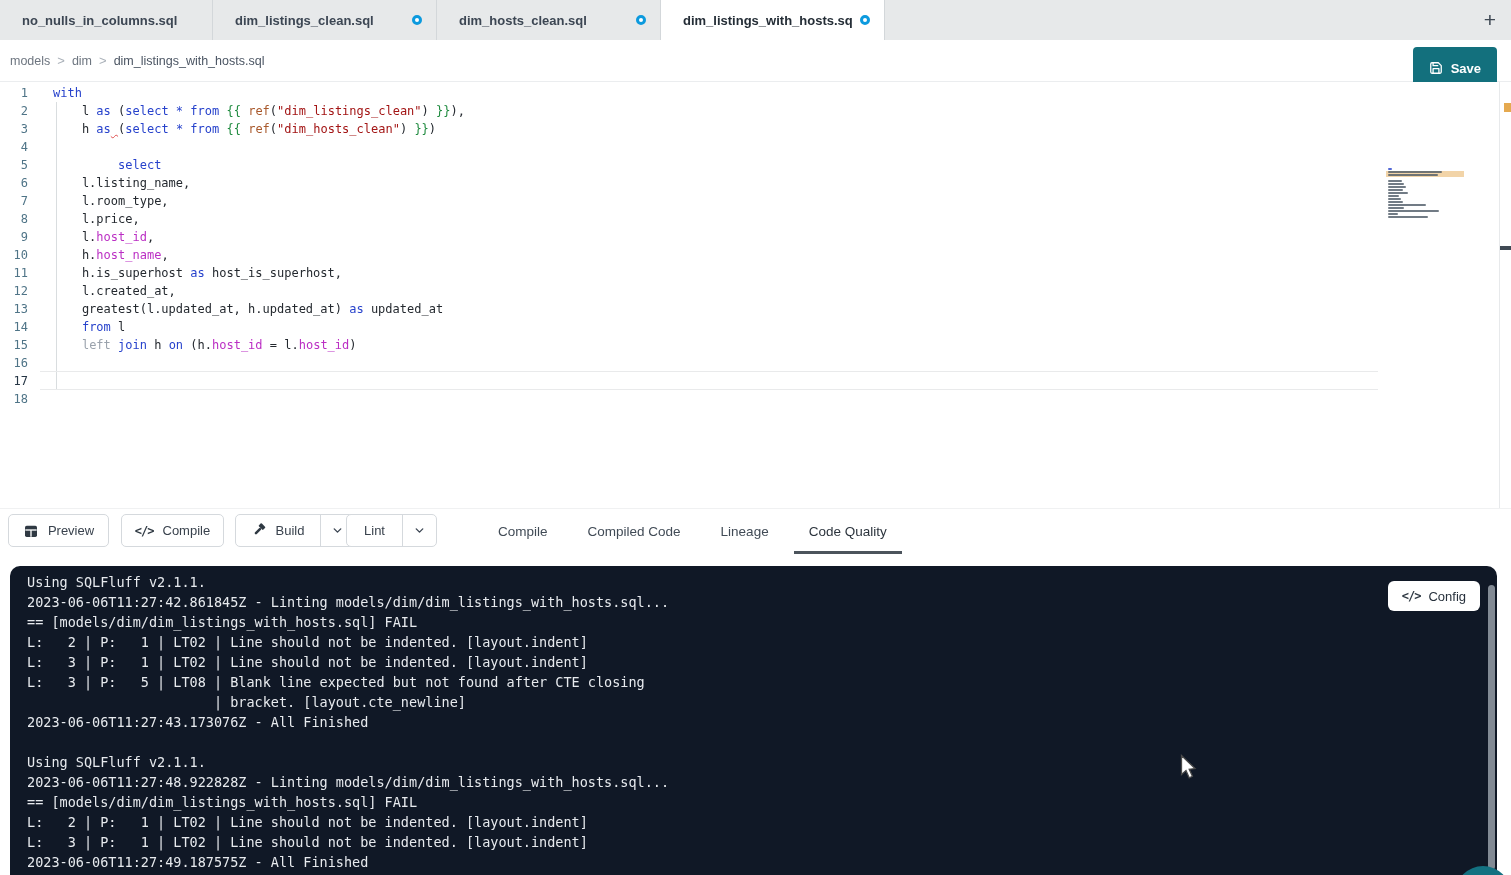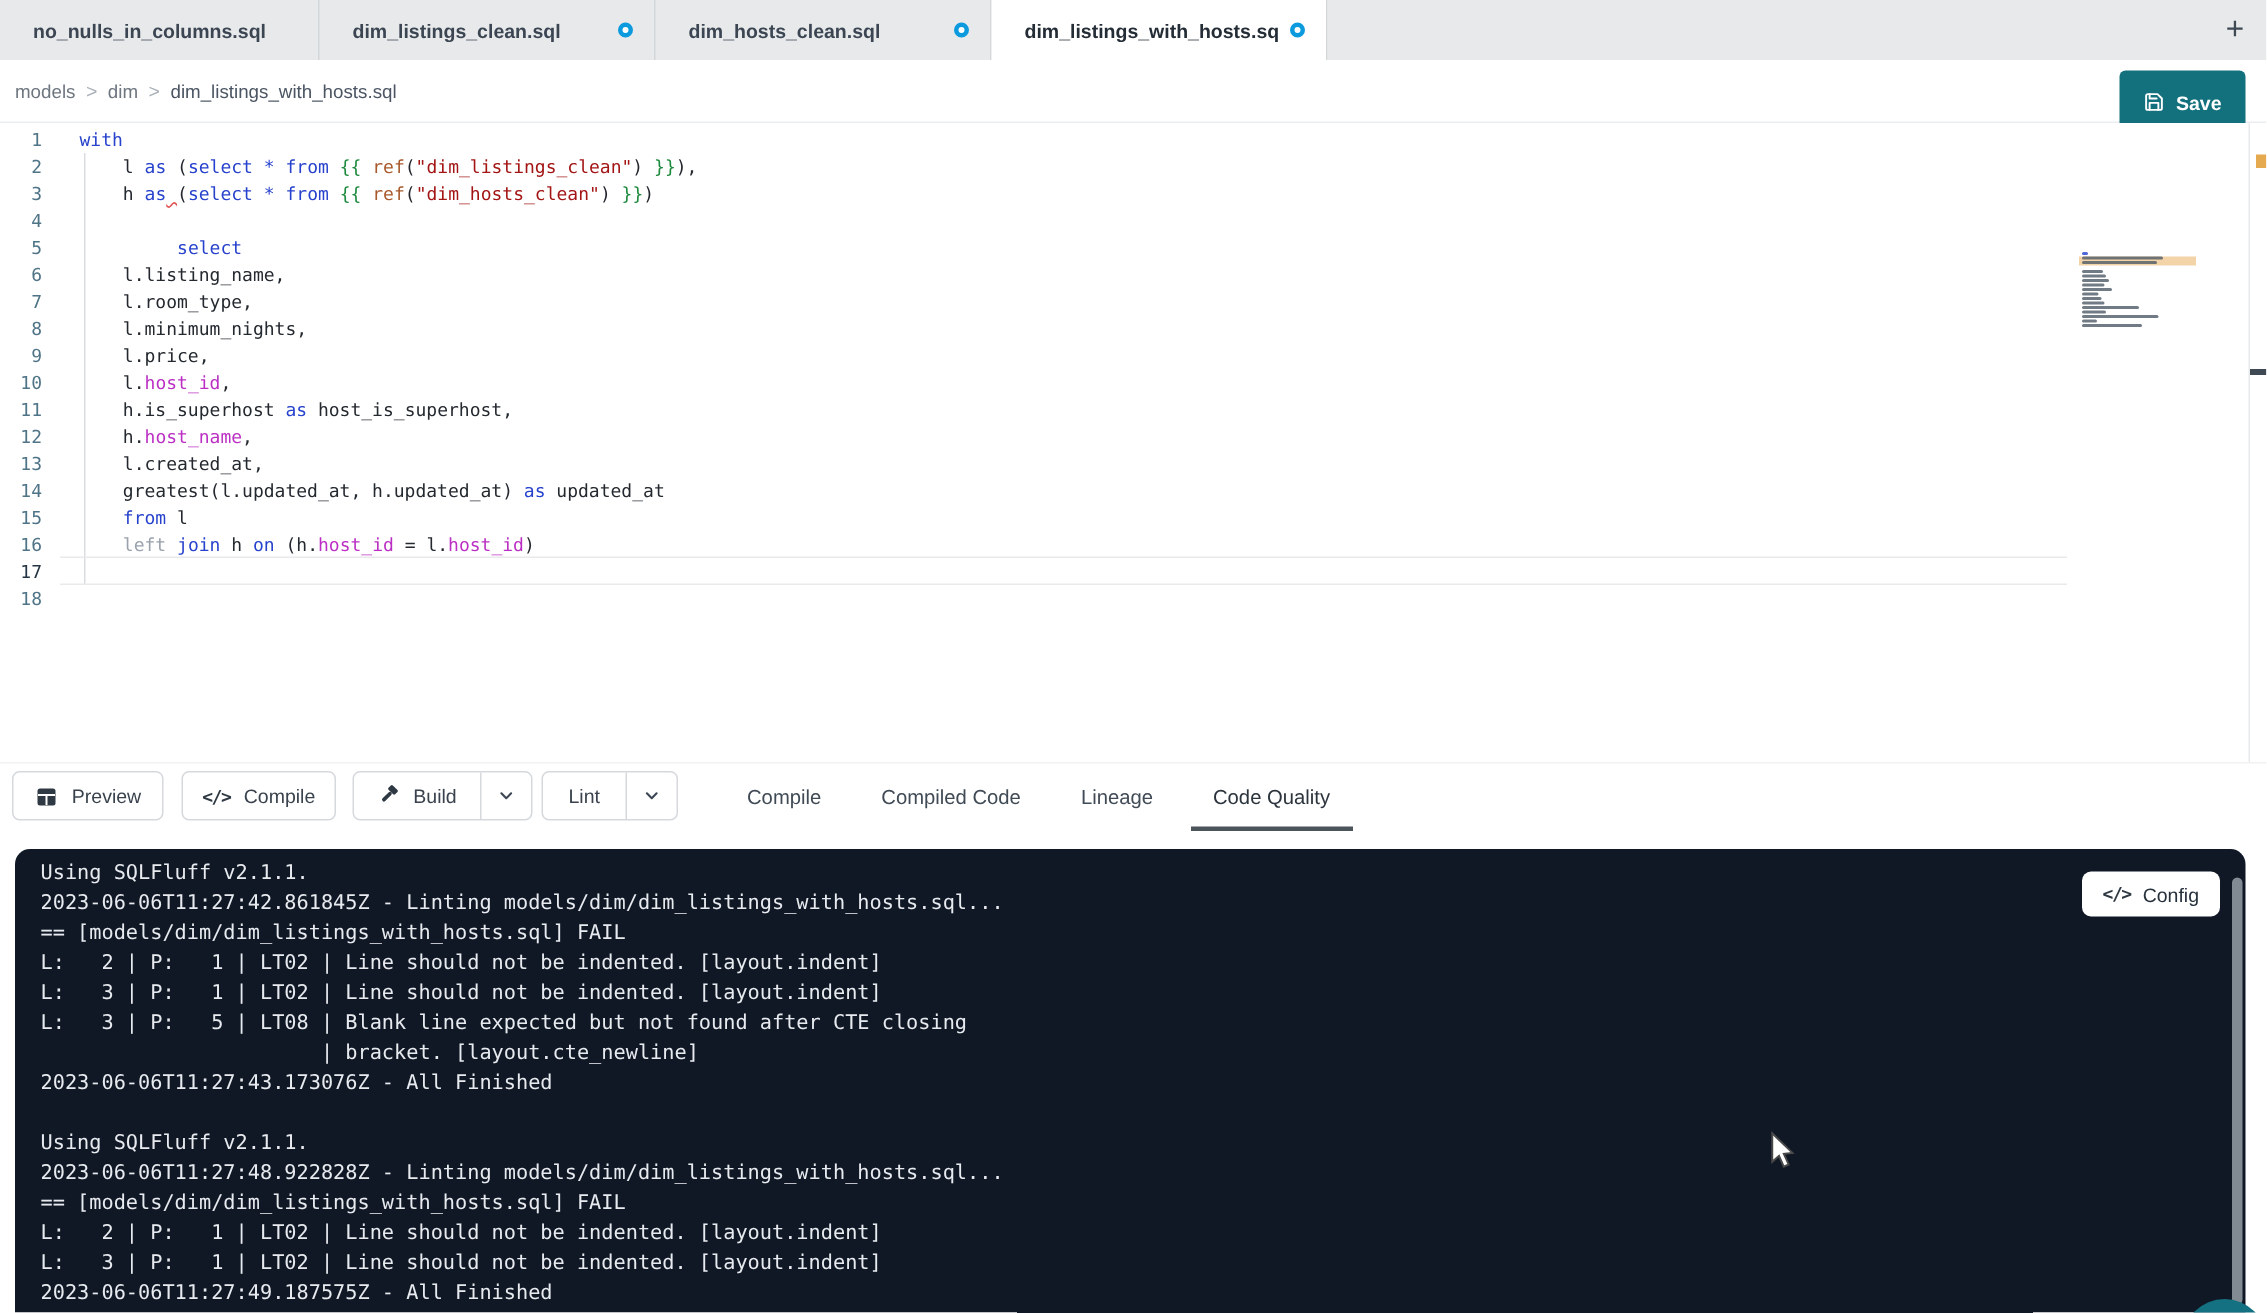--- a/index.html
+++ b/index.html
@@ -173,25 +173,24 @@
       <div class="lnum">18</div>
     </div>
   <div class="codebox" id="code">
       <div class="cline"><span class="tk-kw">with</span></div>
       <div class="cline"><span class="tk-plain">    l </span><span class="tk-kw">as</span><span class="tk-plain"> (</span><span class="tk-kw">select</span><span class="tk-plain"> </span><span class="tk-kw">*</span><span class="tk-plain"> </span><span class="tk-kw">from</span><span class="tk-plain"> </span><span class="tk-jinja">{{</span><span class="tk-plain"> </span><span class="tk-fn">ref</span><span class="tk-plain">(</span><span class="tk-str">"dim_listings_clean"</span><span class="tk-plain">) </span><span class="tk-jinja">}}</span><span class="tk-plain">),</span></div>
       <div class="cline"><span class="tk-plain">    h </span><span class="tk-kw">as</span><span class="tk-err"> </span><span class="tk-plain">(</span><span class="tk-kw">select</span><span class="tk-plain"> </span><span class="tk-kw">*</span><span class="tk-plain"> </span><span class="tk-kw">from</span><span class="tk-plain"> </span><span class="tk-jinja">{{</span><span class="tk-plain"> </span><span class="tk-fn">ref</span><span class="tk-plain">(</span><span class="tk-str">"dim_hosts_clean"</span><span class="tk-plain">) </span><span class="tk-jinja">}}</span><span class="tk-plain">)</span></div>
       <div class="cline"></div>
       <div class="cline"><span class="tk-plain">         </span><span class="tk-kw">select</span></div>
       <div class="cline"><span class="tk-plain">    l.listing_name,</span></div>
       <div class="cline"><span class="tk-plain">    l.room_type,</span></div>
-      <div class="cline"><span class="tk-plain">    l.minimum_nights,</span></div>
       <div class="cline"><span class="tk-plain">    l.price,</span></div>
       <div class="cline"><span class="tk-plain">    l.</span><span class="tk-var">host_id</span><span class="tk-plain">,</span></div>
+      <div class="cline"><span class="tk-plain">    h.</span><span class="tk-var">host_name</span><span class="tk-plain">,</span></div>
       <div class="cline"><span class="tk-plain">    h.is_superhost </span><span class="tk-kw">as</span><span class="tk-plain"> host_is_superhost,</span></div>
-      <div class="cline"><span class="tk-plain">    h.</span><span class="tk-var">host_name</span><span class="tk-plain">,</span></div>
       <div class="cline"><span class="tk-plain">    l.created_at,</span></div>
       <div class="cline"><span class="tk-plain">    greatest(l.updated_at, h.updated_at) </span><span class="tk-kw">as</span><span class="tk-plain"> updated_at</span></div>
       <div class="cline"><span class="tk-plain">    </span><span class="tk-kw">from</span><span class="tk-plain"> l</span></div>
       <div class="cline"><span class="tk-plain">    </span><span class="tk-gray">left</span><span class="tk-plain"> </span><span class="tk-kw">join</span><span class="tk-plain"> h </span><span class="tk-kw">on</span><span class="tk-plain"> (h.</span><span class="tk-var">host_id</span><span class="tk-plain"> = l.</span><span class="tk-var">host_id</span><span class="tk-plain">)</span></div>
       <div class="cline"></div>
     </div>
   <div class="active-line"></div>
   <div class="minimap" id="minimap">
     <div class="mini-band"></div>
   <div class="mini-row" style="width: 3.8px; background: rgb(39, 66, 204);"></div>
@@ -242,21 +241,21 @@
       </svg>
       <span>Build</span>
     </div>
     <div class="seg" style="width:34px;">
       <svg width="13" height="13" viewBox="0 0 24 24" fill="none" stroke="#3d4754" stroke-width="2.6" stroke-linecap="round" stroke-linejoin="round">
         <polyline points="6 9 12 15 18 9"></polyline>
       </svg>
     </div>
   </div>
 
-  <div class="split" style="left:361px;">
+  <div class="split" style="left:346px;">
     <div class="seg" style="width:55px;">
       <span>Lint</span>
     </div>
     <div class="seg" style="width:34px;">
       <svg width="13" height="13" viewBox="0 0 24 24" fill="none" stroke="#3d4754" stroke-width="2.6" stroke-linecap="round" stroke-linejoin="round">
         <polyline points="6 9 12 15 18 9"></polyline>
       </svg>
     </div>
   </div>
 

